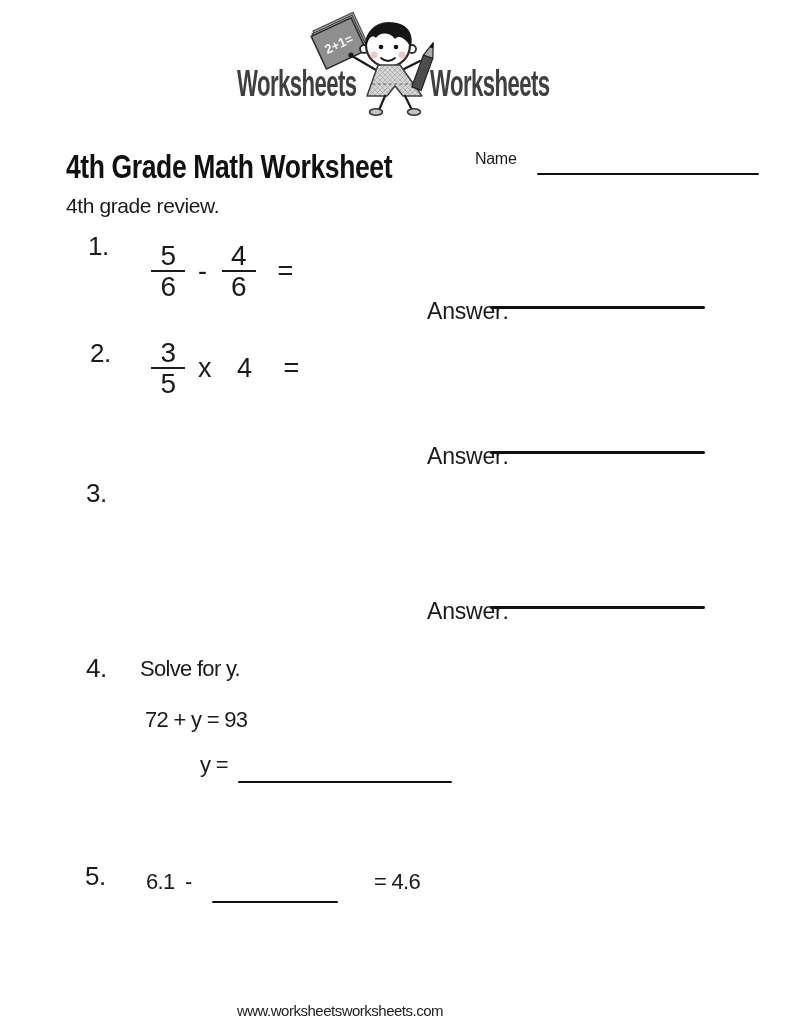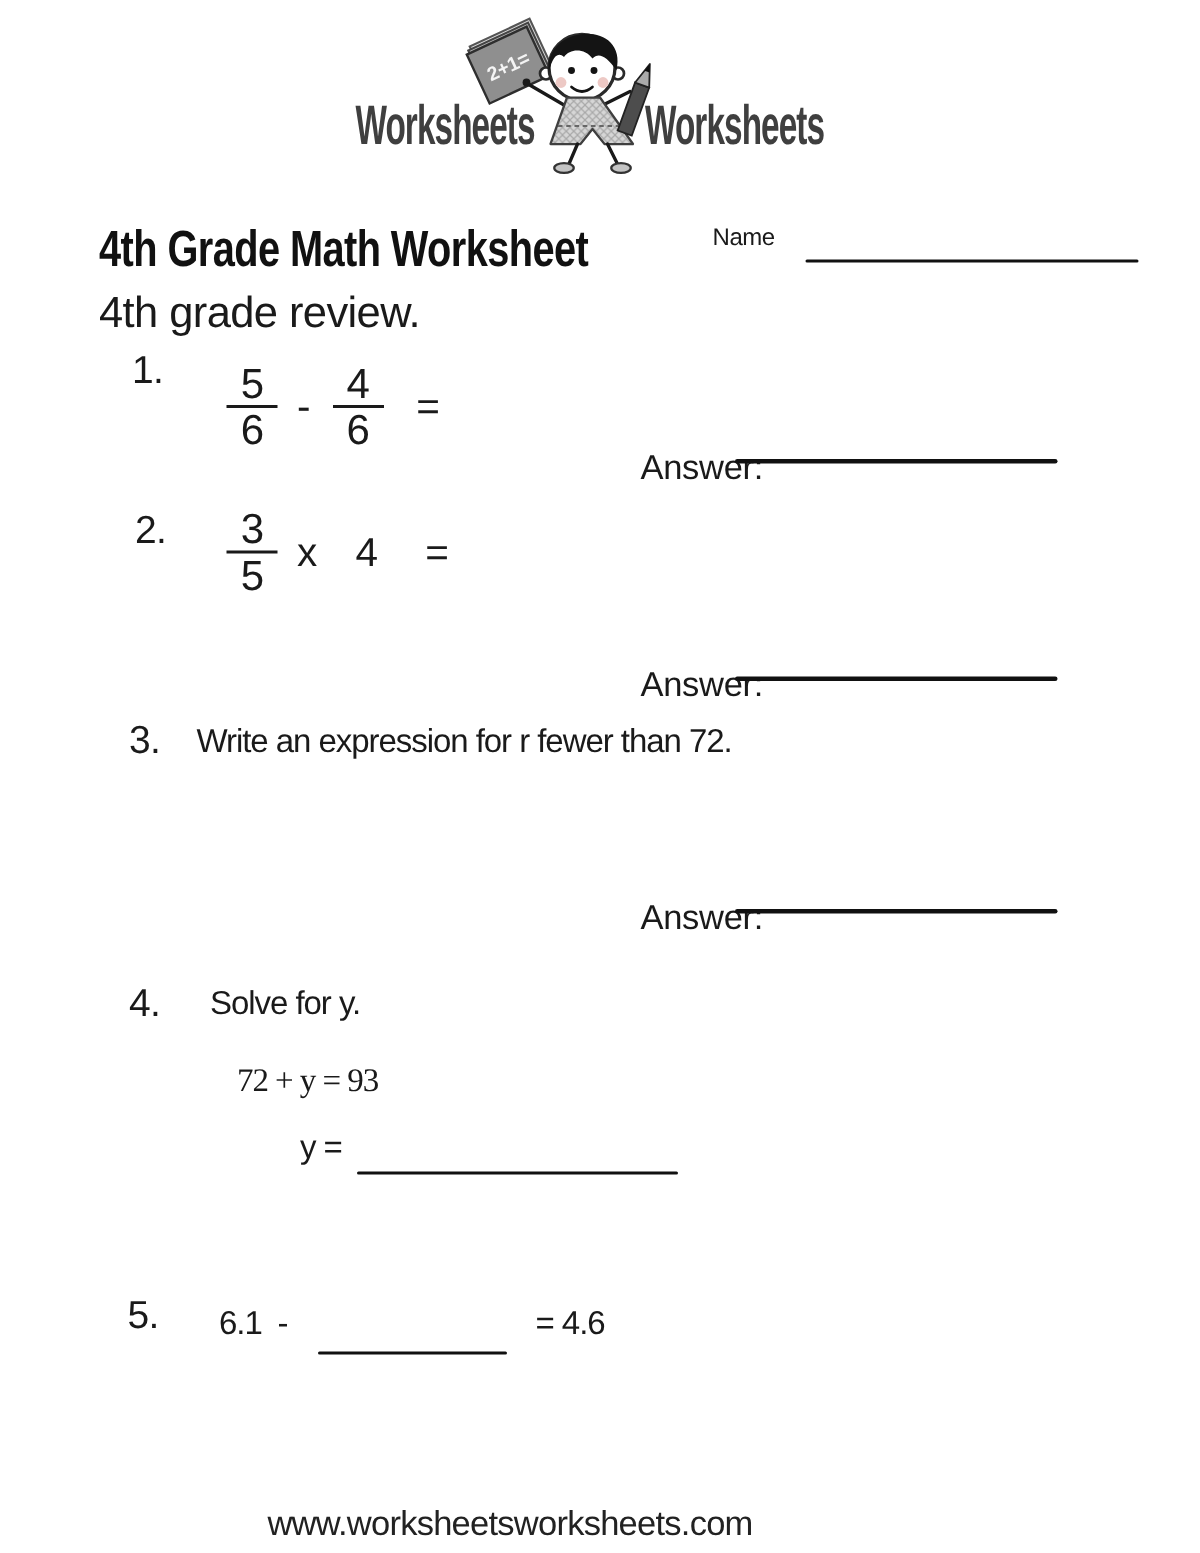--- a/index.html
+++ b/index.html
@@ -12,35 +12,35 @@
   .logo-text{
     font-size:37px;font-weight:700;color:#3f3f3f;letter-spacing:-1px;
     transform:scaleX(.60);transform-origin:left top;
   }
   
   .title{
     font-size:34px;font-weight:600;color:#111;letter-spacing:-.5px;
     transform:scaleX(.78);transform-origin:left top;
   }
   .name-label{font-size:16px;letter-spacing:-.3px;}
-  .subtitle{font-size:29px;letter-spacing:-.4px;text-align:right;}
+  .subtitle{font-size:21px;letter-spacing:-.4px;text-align:right;}
   
   .hline{position:absolute;background:#111;border-radius:2px;}
   
   .qnum{font-size:26px;letter-spacing:-.5px;}
   .prompt{font-size:22px;letter-spacing:-.7px;}
   .eqrow{position:absolute;display:flex;align-items:center;}
   .frac{display:inline-flex;flex-direction:column;align-items:center;width:34px;}
   .fnum,.fden{font-size:28px;line-height:27px;letter-spacing:-.5px;text-align:center;}
   .fbar{width:100%;height:2px;background:#1a1a1a;margin:1px 0;}
   .op{font-size:27px;line-height:27px;letter-spacing:-.5px;}
   .anslabel{font-size:23px;letter-spacing:-.2px;}
   .footer{
     position:absolute;left:0;top:1002px;width:680px;text-align:center;
-    font-size:23px;letter-spacing:-.5px;color:#222;
+    font-size:15px;letter-spacing:-.5px;color:#222;
   }
 </style>
 </head>
 <body>
 
 <div class="page">
 
   <div class="abs logo-text" style="left:237px;top:65px;">Worksheets</div>
   <div class="abs logo-text" style="left:430px;top:65px;">Worksheets</div>
 
@@ -119,31 +119,30 @@
       <span class="fden">5</span>
     </span>
     <span class="op" style="margin-left:13px;">x</span>
     <span class="op" style="margin-left:26px;">4</span>
     <span class="op" style="margin-left:32px;">=</span>
   </div>
   <div class="abs anslabel" style="left:427px;top:445px;">Answer:</div>
   <div class="hline" style="left:490px;top:451px;width:215px;height:3px;"></div>
 
   <div class="abs qnum" style="left:86px;top:480px;">3.</div>
-  <div class="abs prompt" style="left:131px;top:483px;">Write an expression for r fewer than 72.</div>
   <div class="abs anslabel" style="left:427px;top:600px;">Answer:</div>
   <div class="hline" style="left:490px;top:606px;width:215px;height:3px;"></div>
 
   <div class="abs qnum" style="left:86px;top:655px;">4.</div>
   <div class="abs prompt" style="left:140px;top:658px;">Solve for y.</div>
-  <div class="abs prompt" style="left:158px;top:709px;font-family:Liberation Serif, serif;">72 + y = 93</div>
+  <div class="abs prompt" style="left:145px;top:709px;">72 + y = 93</div>
   <div class="abs prompt" style="left:200px;top:754px;">y =</div>
   <div class="hline" style="left:238px;top:781px;width:214px;height:2px;"></div>
 
   <div class="abs qnum" style="left:85px;top:863px;">5.</div>
   <div class="abs prompt" style="left:146px;top:871px;">6.1</div>
   <div class="abs prompt" style="left:185px;top:871px;">-</div>
   <div class="hline" style="left:212px;top:901px;width:126px;height:2px;"></div>
-  <div class="abs prompt" style="left:357px;top:871px;text-align:right;">= 4.6</div>
+  <div class="abs prompt" style="left:374px;top:871px;text-align:right;">= 4.6</div>
 
   <div class="footer">www.worksheetsworksheets.com</div>
 
 </div>
 
 </body></html>

